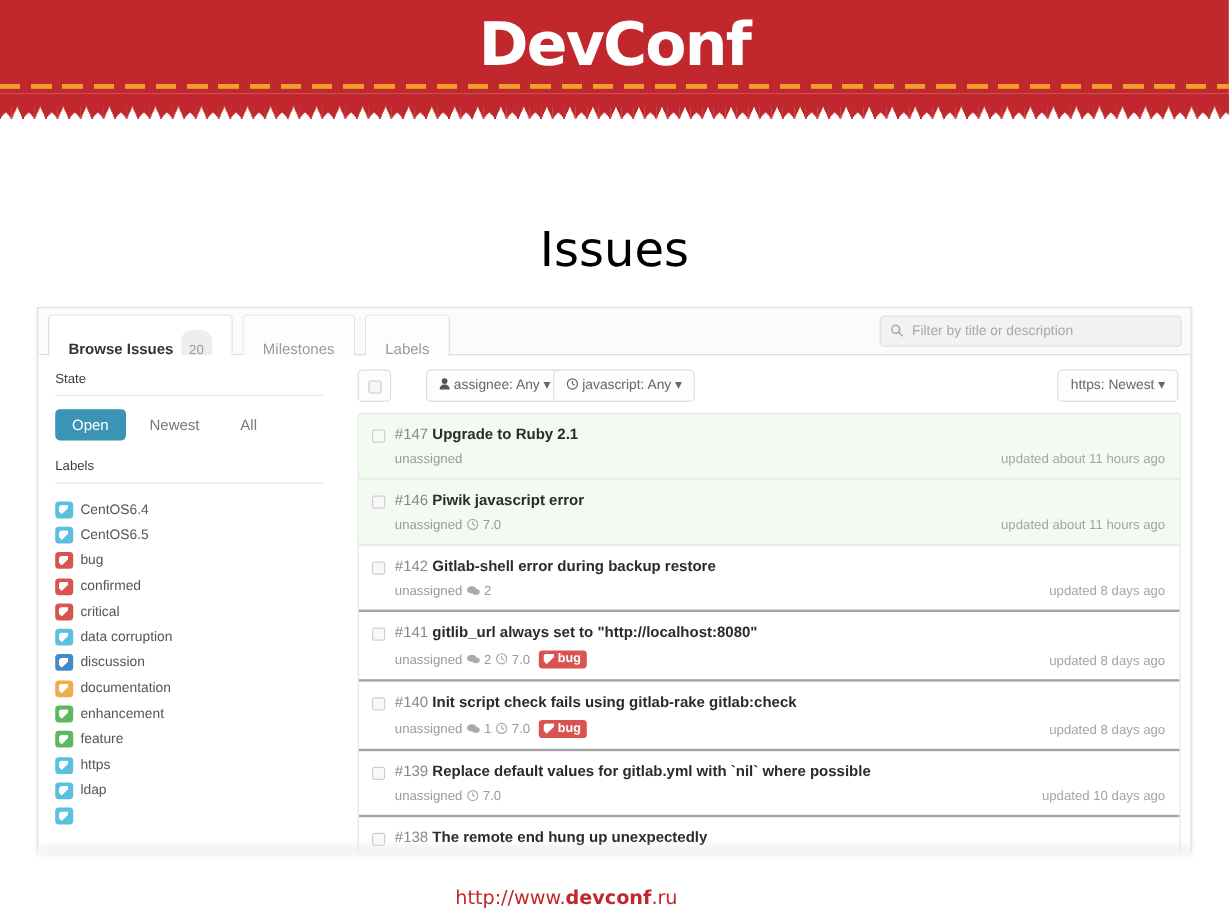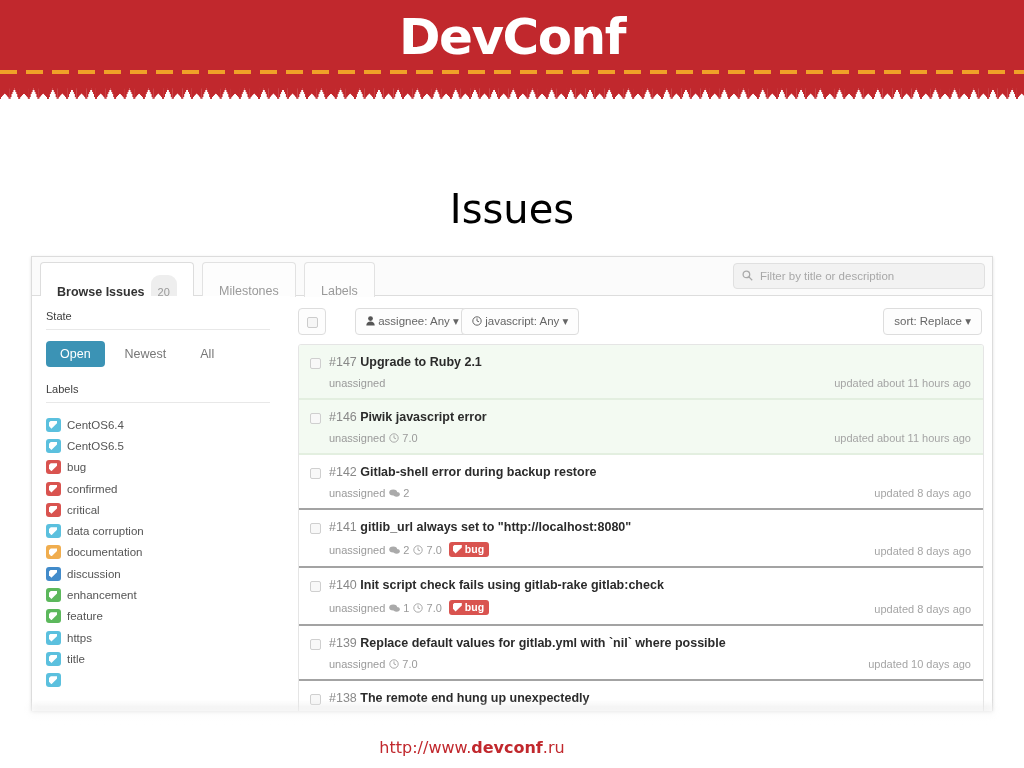--- a/index.html
+++ b/index.html
@@ -345,42 +345,42 @@
           </div>
           <div class="label-row">
             <span class="tagbox" style="background: rgb(217, 83, 79);"></span>
             <span>critical</span>
           </div>
           <div class="label-row">
             <span class="tagbox" style="background: rgb(91, 192, 222);"></span>
             <span>data corruption</span>
           </div>
           <div class="label-row">
+            <span class="tagbox" style="background: rgb(66, 139, 202);"></span>
+            <span>discussion</span>
+          </div>
+          <div class="label-row">
             <span class="tagbox" style="background: rgb(240, 173, 78);"></span>
             <span>documentation</span>
           </div>
           <div class="label-row">
-            <span class="tagbox" style="background: rgb(66, 139, 202);"></span>
-            <span>discussion</span>
-          </div>
-          <div class="label-row">
             <span class="tagbox" style="background: rgb(92, 184, 92);"></span>
             <span>enhancement</span>
           </div>
           <div class="label-row">
             <span class="tagbox" style="background: rgb(92, 184, 92);"></span>
             <span>feature</span>
           </div>
           <div class="label-row">
             <span class="tagbox" style="background: rgb(91, 192, 222);"></span>
             <span>https</span>
           </div>
           <div class="label-row">
             <span class="tagbox" style="background: rgb(91, 192, 222);"></span>
-            <span>title</span>
+            <span>ldap</span>
           </div>
           <div class="label-row">
             <span class="tagbox" style="background: rgb(91, 192, 222);"></span>
           </div>
         </div>
     </div>
 
     <div class="pane">
       <div class="toolbar">
         <div class="tb-check">
@@ -397,21 +397,21 @@
         <div class="tb-btn milestone">
           <svg class="ico" width="10" height="10" viewBox="0 0 10 10">
             <circle cx="5" cy="5" r="4.2" fill="none" stroke="#666" stroke-width="1"></circle>
             <line x1="5" y1="5" x2="5" y2="2.4" stroke="#666" stroke-width="1"></line>
             <line x1="5" y1="5" x2="7" y2="5.8" stroke="#666" stroke-width="1"></line>
           </svg>
           <span>javascript: Any</span>
           <span>▾</span>
         </div>
         <div class="tb-btn sort">
-          <span>sort: Replace</span>
+          <span>https: Newest</span>
           <span>▾</span>
         </div>
       </div>
 
       <div class="issue-list" id="issuelist">
           <div class="issue green">
             <span class="issue-check"></span>
             <div class="issue-title"><span class="issue-num">#147 </span><span class="issue-name">Upgrade to Ruby 2.1</span></div>
             <div class="issue-meta">
               <span>unassigned</span>

